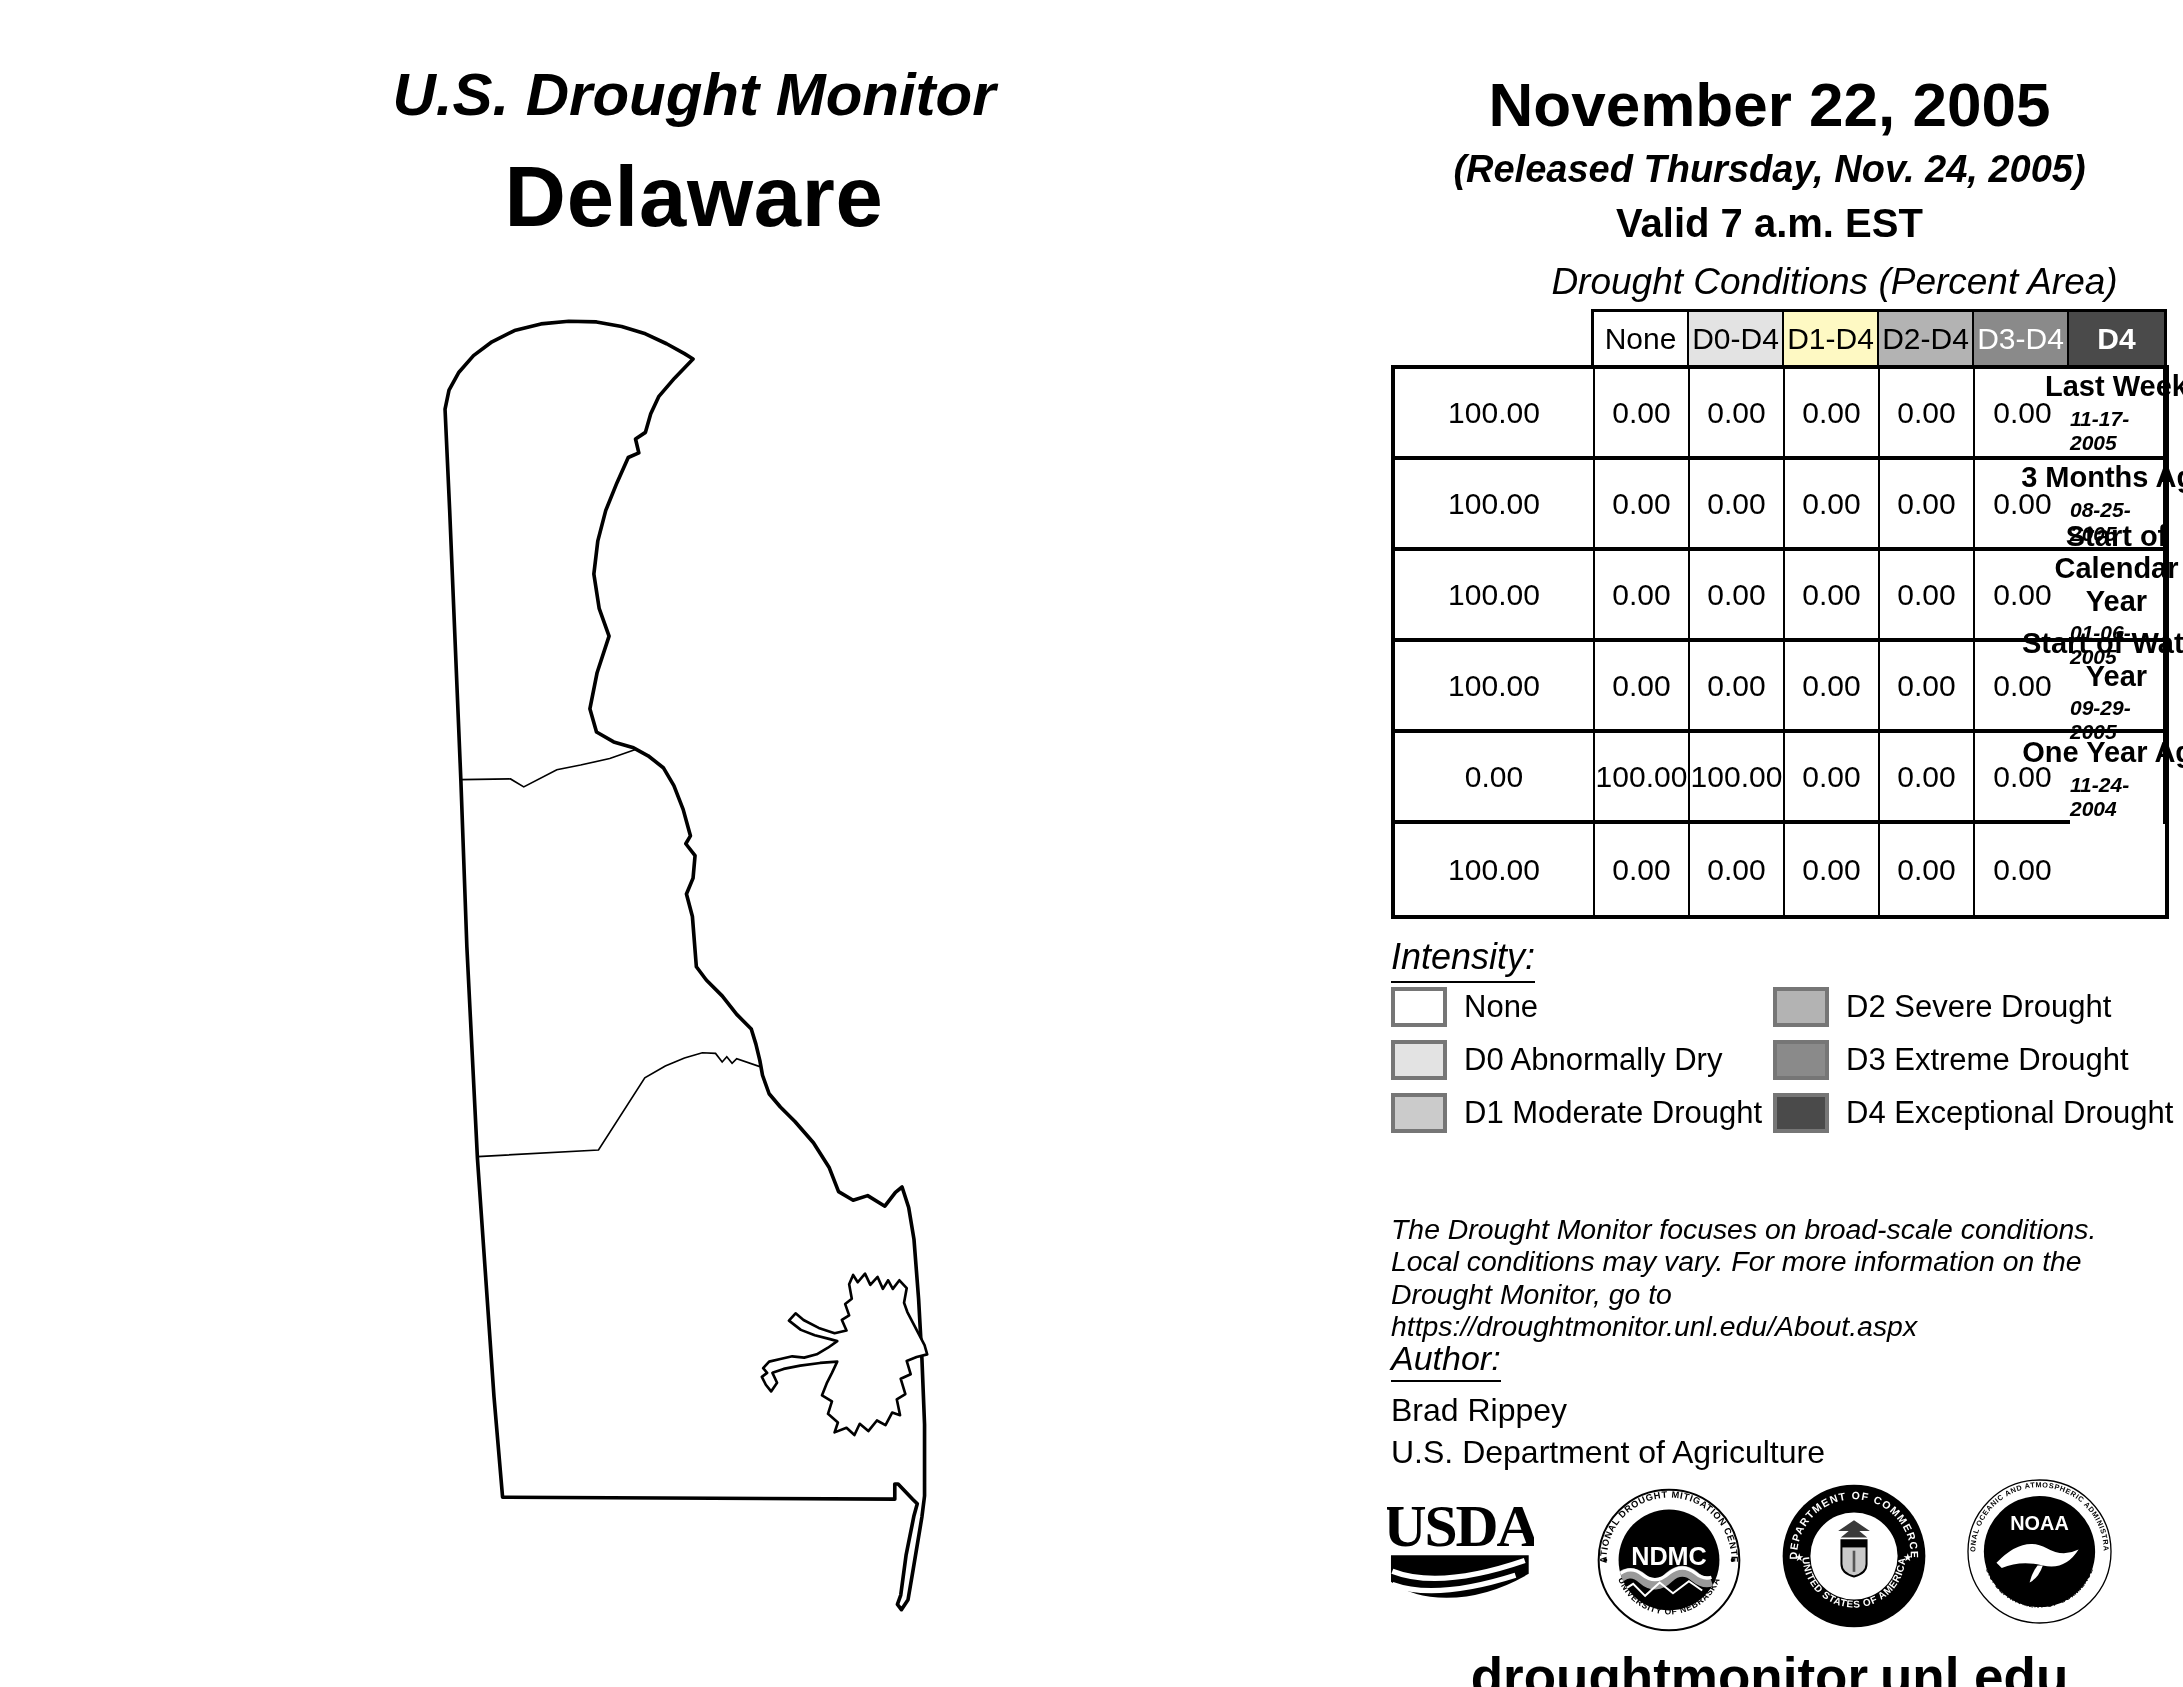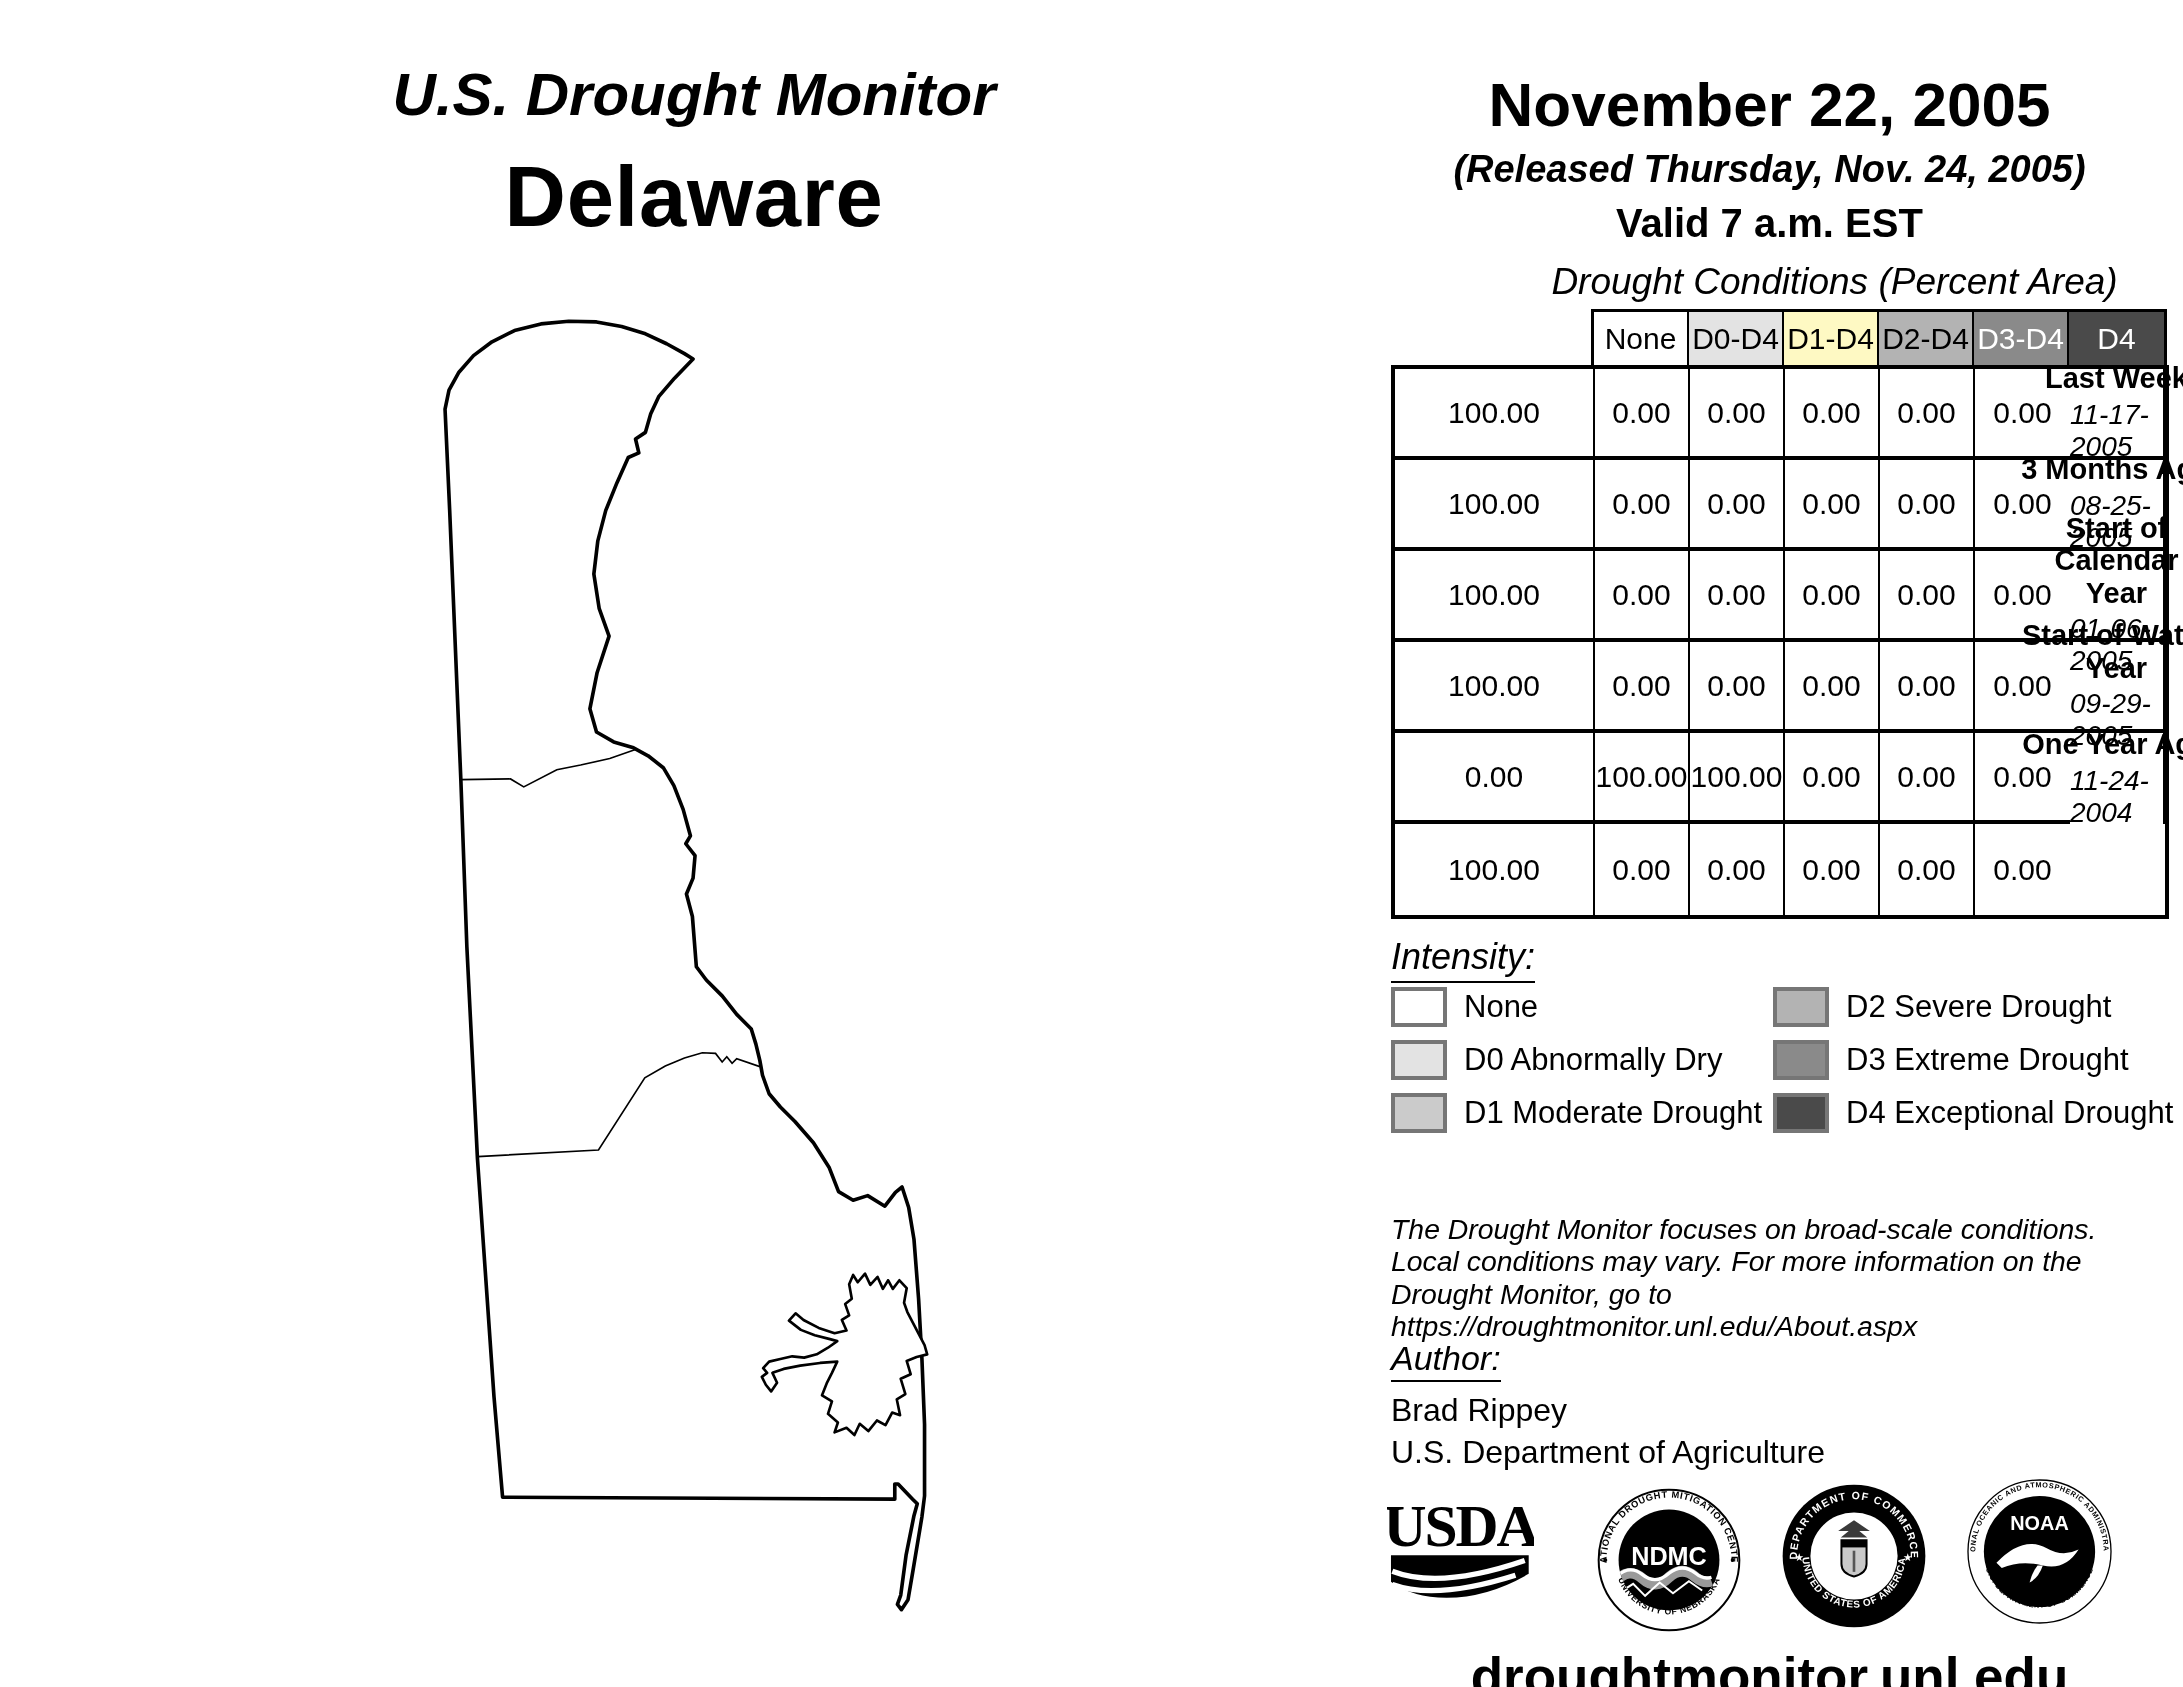--- a/index.html
+++ b/index.html
@@ -32,21 +32,21 @@
   .light-text{color:#fff;}
 
   .tbl-body{left:1391px;top:357px;display:grid;
             grid-template-columns:200px repeat(6,95px);grid-auto-rows:91px;
             border:4px solid #000;background:#fff;}
   .bcell{border-right:2.6px solid #000;border-bottom:4px solid #000;box-sizing:border-box;
          display:flex;flex-direction:column;align-items:center;justify-content:center;}
   .bcell.lastcol{border-right:none;}
   .bcell.lastrow{border-bottom:none;}
   .rowlabel{font-size:29px;font-weight:bold;text-align:center;line-height:1.12;width:192px;}
-  .rowdate{font-size:28px;font-style:italic;margin-top:4px;}
+  .rowdate{font-size:21px;font-style:italic;margin-top:4px;font-weight:bold;}
   .val{font-size:30px;}
 
   
   .intensity-h{left:1391px;top:928px;font-size:36px;font-style:italic;
                border-bottom:2.6px solid #000;padding-bottom:2.6px;}
   .leg-item{position:absolute;display:flex;align-items:center;}
   .swatch{width:56px;height:40px;border:4.6px solid #767676;box-sizing:border-box;margin-right:17px;flex:none;}
   .leg-label{font-size:31px;white-space:nowrap;}
 
   
@@ -94,21 +94,21 @@
   </svg>
 
   <div class="abs tbl-title">Drought Conditions (Percent Area)</div>
 
   <div class="abs tbl-header">
     <div class="hcell" style="background-color: rgb(255, 255, 255);">None</div>
     <div class="hcell" style="background-color: rgb(227, 227, 227);">D0-D4</div>
     <div class="hcell" style="background-color: #fef9c3;">D1-D4</div>
     <div class="hcell" style="background-color: rgb(179, 179, 179);">D2-D4</div>
     <div class="hcell light-text" style="background-color: rgb(138, 138, 138);">D3-D4</div>
-    <div class="hcell light-text" style="background-color: rgb(74, 74, 74);">D4</div>
+    <div class="hcell light-text" style="background-color: rgb(74, 74, 74); font-weight: bold;">D4</div>
   </div>
 
   <div class="abs tbl-body">
 
     <div class="bcell">
         <div class="val">100.00</div>
       </div>
     <div class="bcell">
         <div class="val">0.00</div>
       </div>

